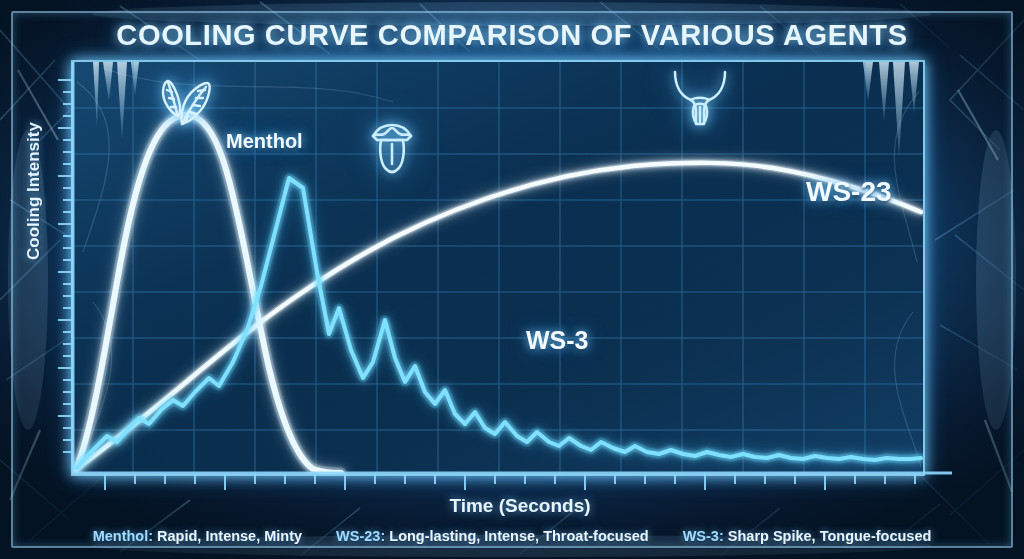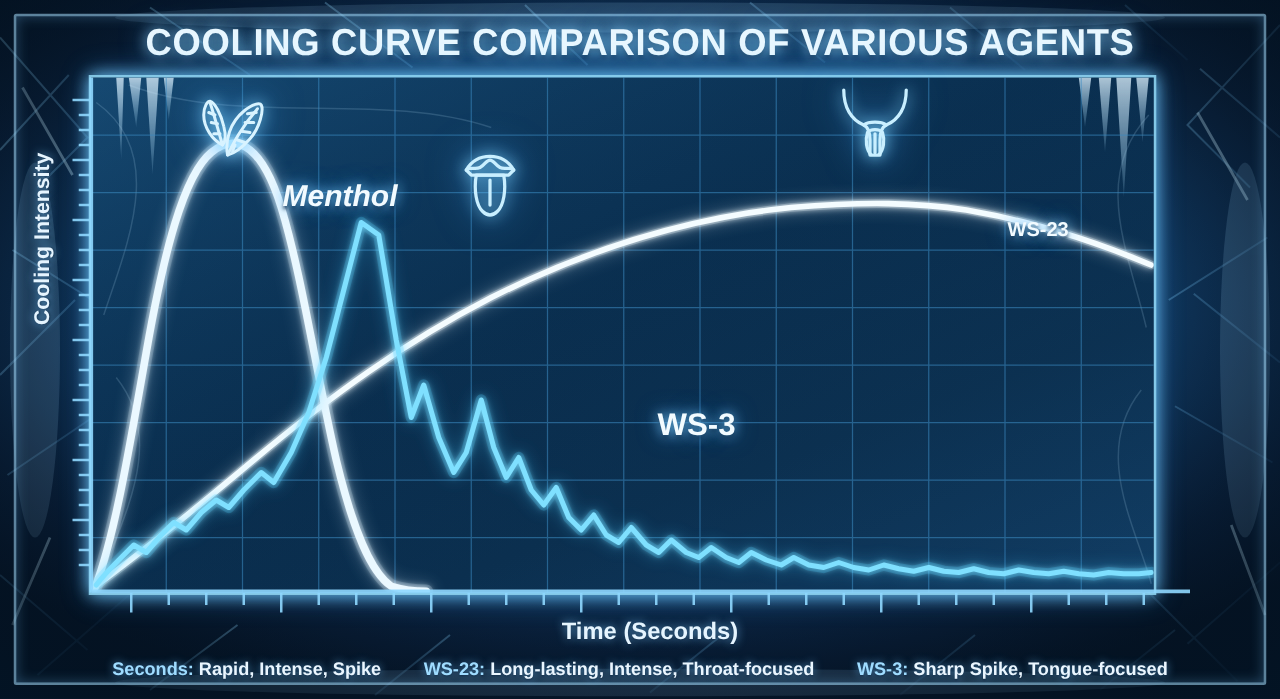--- a/index.html
+++ b/index.html
@@ -40,22 +40,22 @@
         transform:rotate(-90deg) translateX(-84px);transform-origin:left top;
         font-size:17px;font-weight:bold;color:#e6f5ff;white-space:nowrap;
         text-shadow:0 0 8px rgba(120,200,255,.8),0 1px 2px rgba(0,15,35,.9);}
   .xlab{position:absolute;left:16px;right:0;top:495px;text-align:center;
         font-size:19px;font-weight:bold;color:#e6f5ff;
         text-shadow:0 0 8px rgba(120,200,255,.8),0 1px 2px rgba(0,15,35,.9);}
 
   
   .slab{position:absolute;font-weight:bold;color:#f2fbff;white-space:nowrap;
         text-shadow:0 0 9px rgba(120,205,255,.9),0 0 18px rgba(70,165,255,.55),0 2px 3px rgba(0,18,40,.85);}
-  .slab-menthol{left:226px;top:144px;font-size:24px;font-style:italic;}
-  .slab-ws23{left:806px;top:176px;font-size:16px;}
+  .slab-menthol{left:226px;top:130px;font-size:20px;}
+  .slab-ws23{left:806px;top:176px;font-size:28px;}
   .slab-ws3{left:526px;top:326px;font-size:25px;}
 
   
   .ic{position:absolute;filter:drop-shadow(0 0 6px rgba(130,215,255,.95)) drop-shadow(0 0 14px rgba(70,170,255,.6));}
   .ic-mint{left:150px;top:72px;}
   .ic-tongue{left:369px;top:122px;}
   .ic-throat{left:665px;top:70px;}
 
   
   .caption{position:absolute;left:0;right:0;top:528px;
@@ -336,21 +336,21 @@
   </div>
 
   <div class="slab slab-menthol">Menthol</div>
   <div class="slab slab-ws23">WS-23</div>
   <div class="slab slab-ws3">WS-3</div>
 
   <div class="xlab">Time (Seconds)</div>
 
   <div class="caption">
     <div class="cap">
-      <span class="k">Seconds:</span><span> Rapid, Intense, Spike</span>
+      <span class="k">Menthol:</span><span> Rapid, Intense, Minty</span>
     </div>
     <div class="cap">
       <span class="k">WS-23:</span><span> Long-lasting, Intense, Throat-focused</span>
     </div>
     <div class="cap">
       <span class="k">WS-3:</span><span> Sharp Spike, Tongue-focused</span>
     </div>
   </div>
 
 </div>

